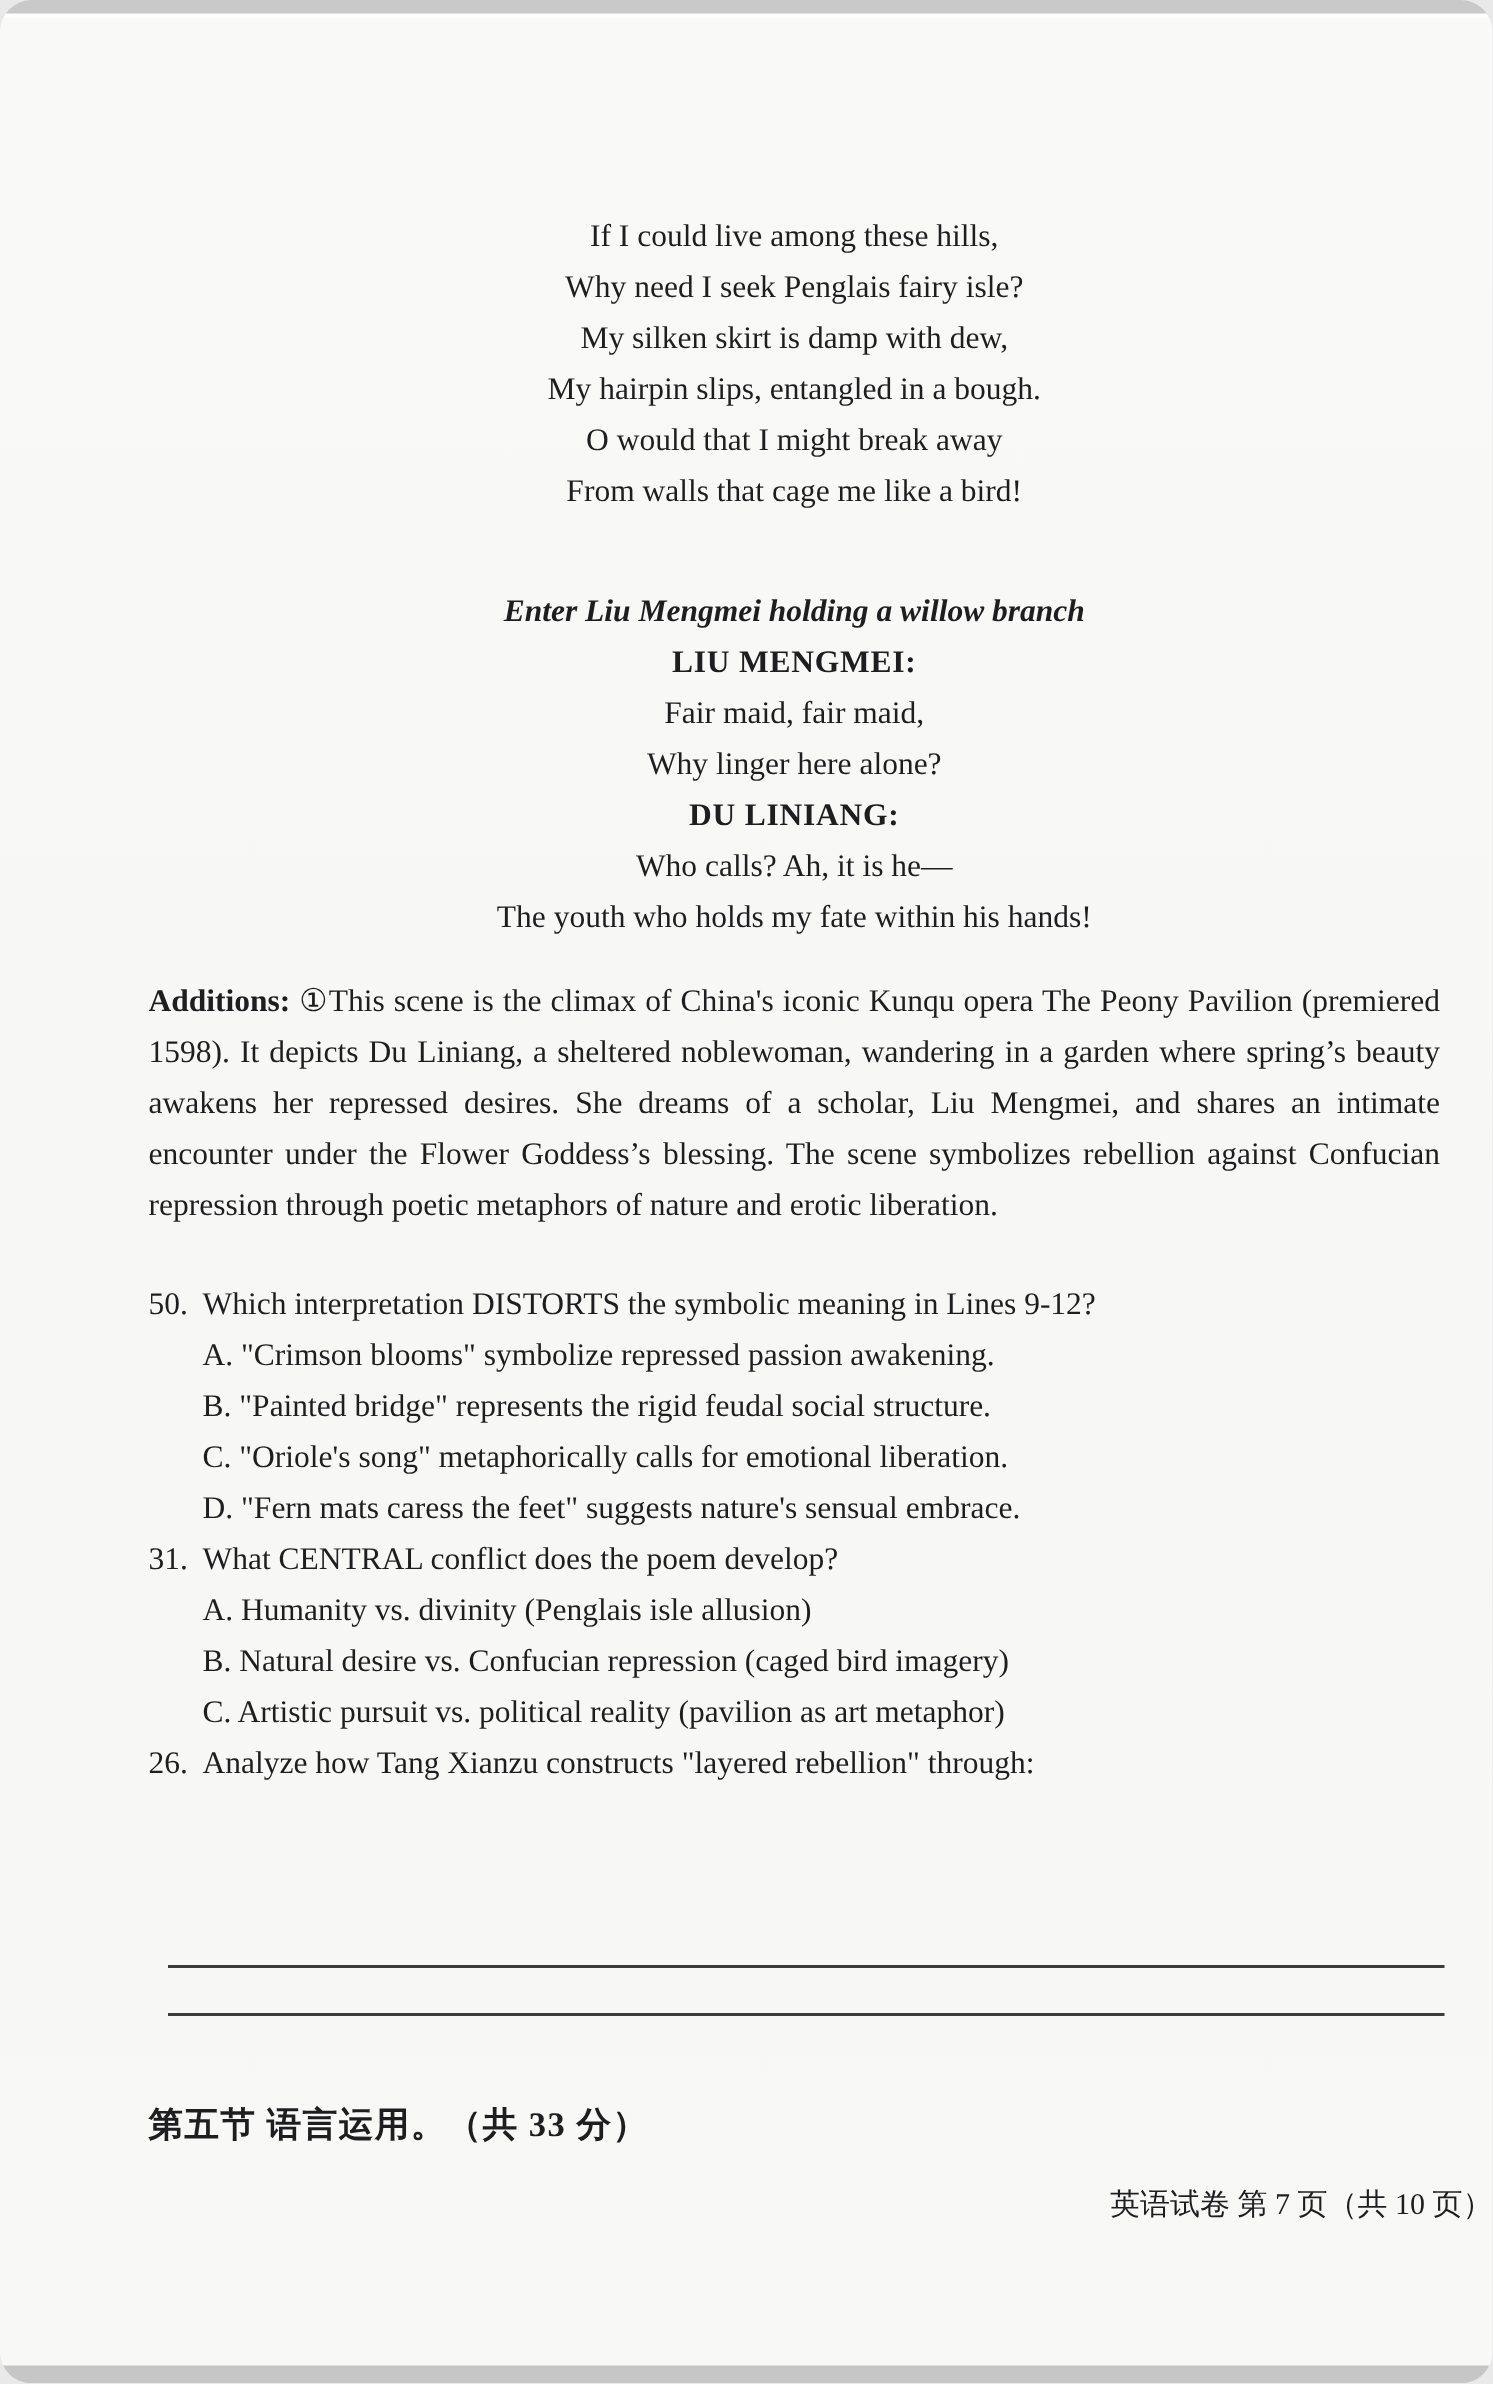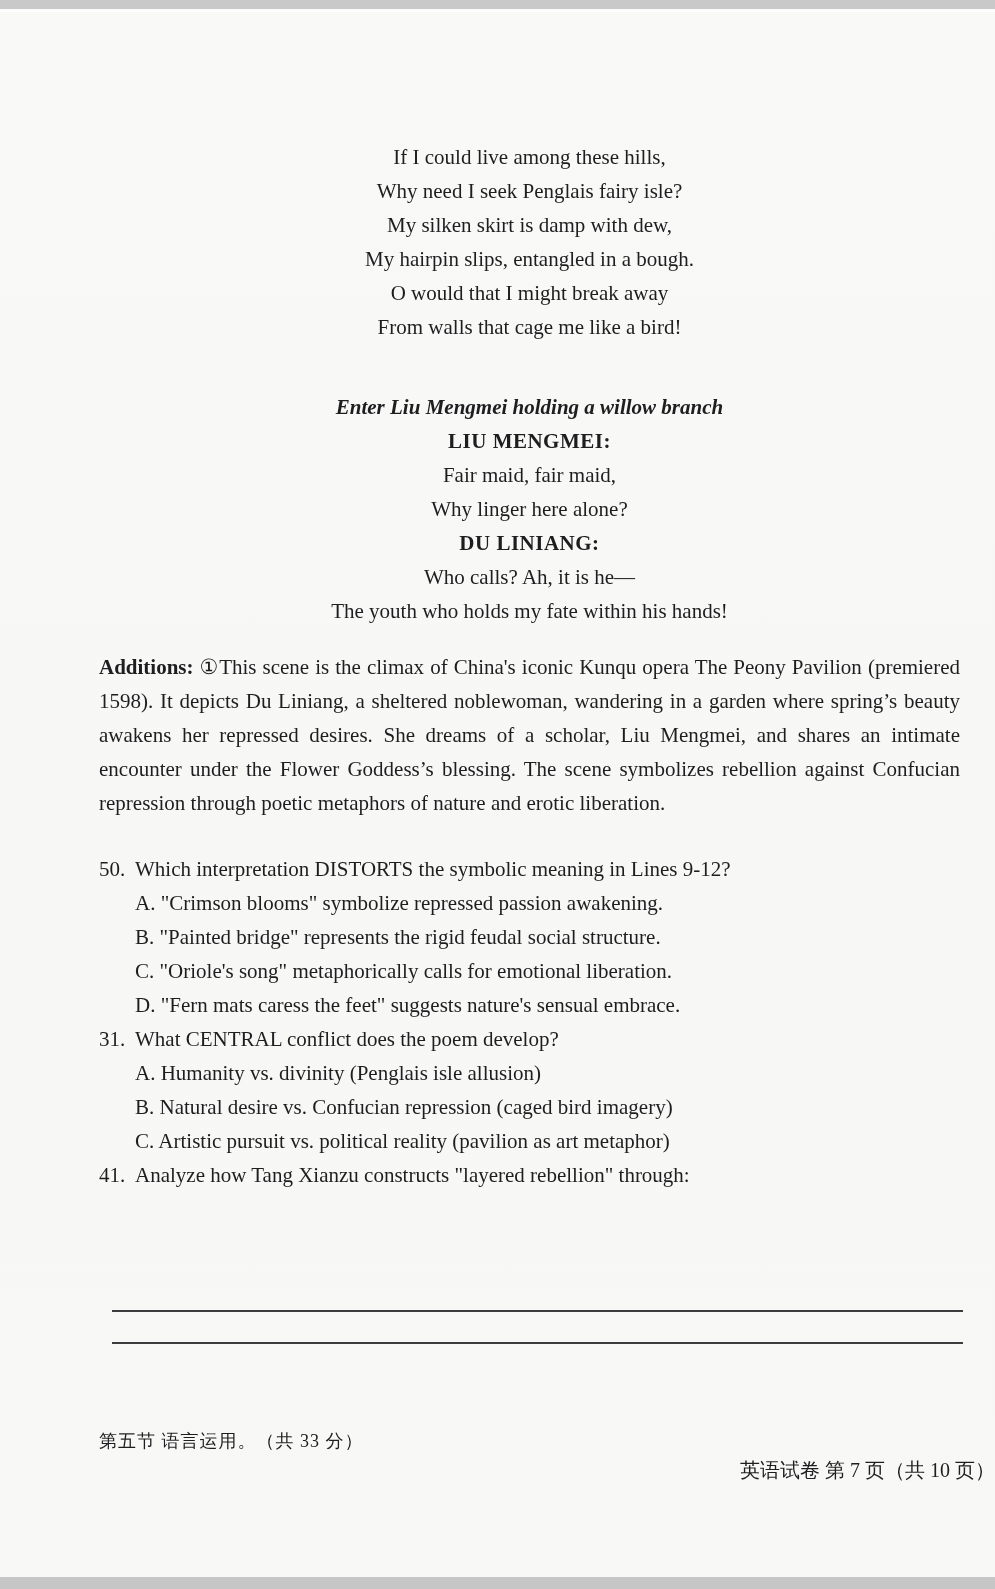--- a/index.html
+++ b/index.html
@@ -9,20 +9,21 @@
     font-family: "Liberation Serif", "DejaVu Serif", serif;
     color: #1e1e20;
   }
   .page {
     position: relative;
     width: 995px;
     height: 1589px;
     margin: 0 auto;
     background: linear-gradient(180deg, #f9f9f8 0%, #f7f7f6 55%, #f8f8f7 100%);
     overflow: hidden;
+    border-radius: 21px;
   }
   .scan-band {
     position: absolute;
     left: 0;
     width: 100%;
     height: 12px;
     background: #c9c9c9;
   }
   .scan-band-top { top: 0; border-bottom: 3px solid #fdfdfd; }
   .scan-band-bottom { bottom: 0; background: #c6c6c6; }
@@ -56,25 +57,24 @@
     width: 851px;
     height: 0;
     border-top: 2px solid #3c3c3e;
   }
   .answer-line-1 { top: 1310px; }
   .answer-line-2 { top: 1342px; }
 
   
   .section-header {
     top: 1402px;
-    font-size: 18px;
+    font-size: 23px;
     line-height: 30px;
-    font-weight: normal;
+    font-weight: bold;
     letter-spacing: 1px;
-    margin-top: 24px;
   }
 
   
   .page-footer {
     top: 1456px;
     left: 98px;
     right: 0;
     text-align: right;
     font-size: 20px;
     line-height: 28px;
@@ -130,21 +130,21 @@
         <span class="q-num">31.</span>
         <span>What CENTRAL conflict does the poem develop?</span>
       </div>
       <div class="q-option">A. Humanity vs. divinity (Penglais isle allusion)</div>
       <div class="q-option">B. Natural desire vs. Confucian repression (caged bird imagery)</div>
       <div class="q-option">C. Artistic pursuit vs. political reality (pavilion as art metaphor)</div>
     </div>
 
     <div class="question">
       <div class="q-stem">
-        <span class="q-num">41.</span>
+        <span class="q-num">26.</span>
         <span>Analyze how Tang Xianzu constructs "layered rebellion" through:</span>
       </div>
     </div>
 
   </section>
 
   <div class="answer-line answer-line-1"></div>
   <div class="answer-line answer-line-2"></div>
 
   <div class="abs section-header">第五节  语言运用。（共 33 分）</div>

